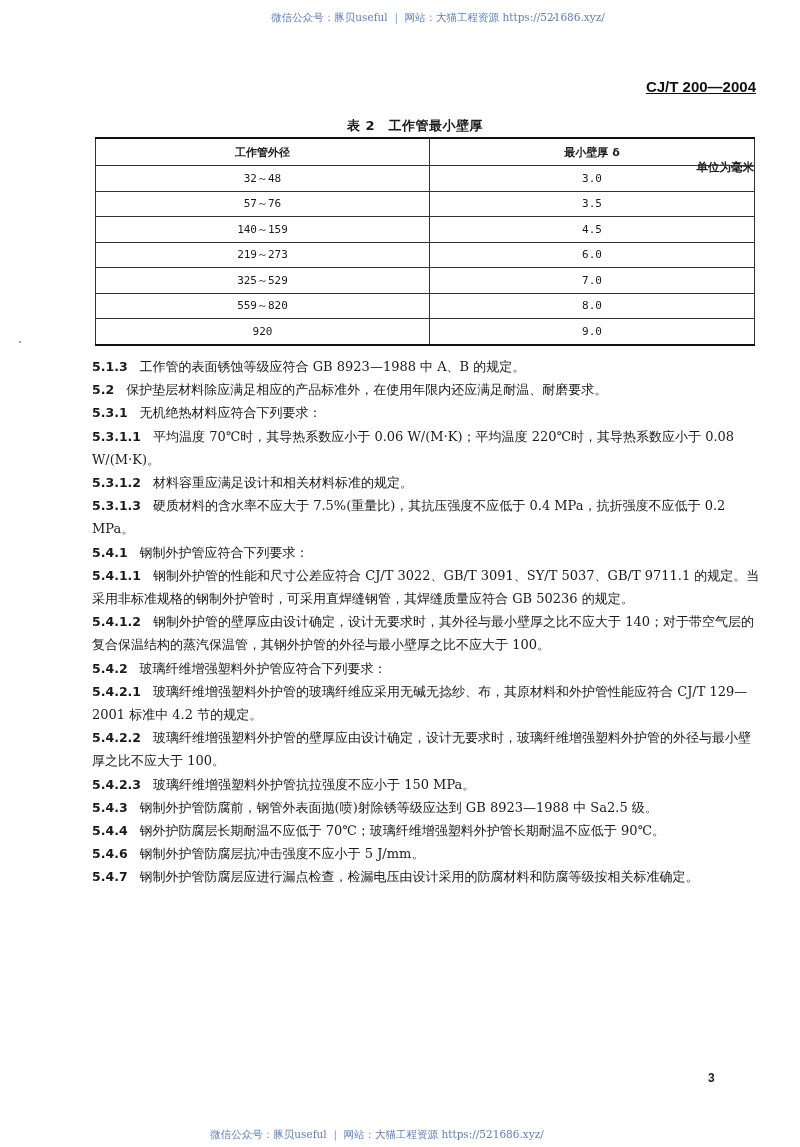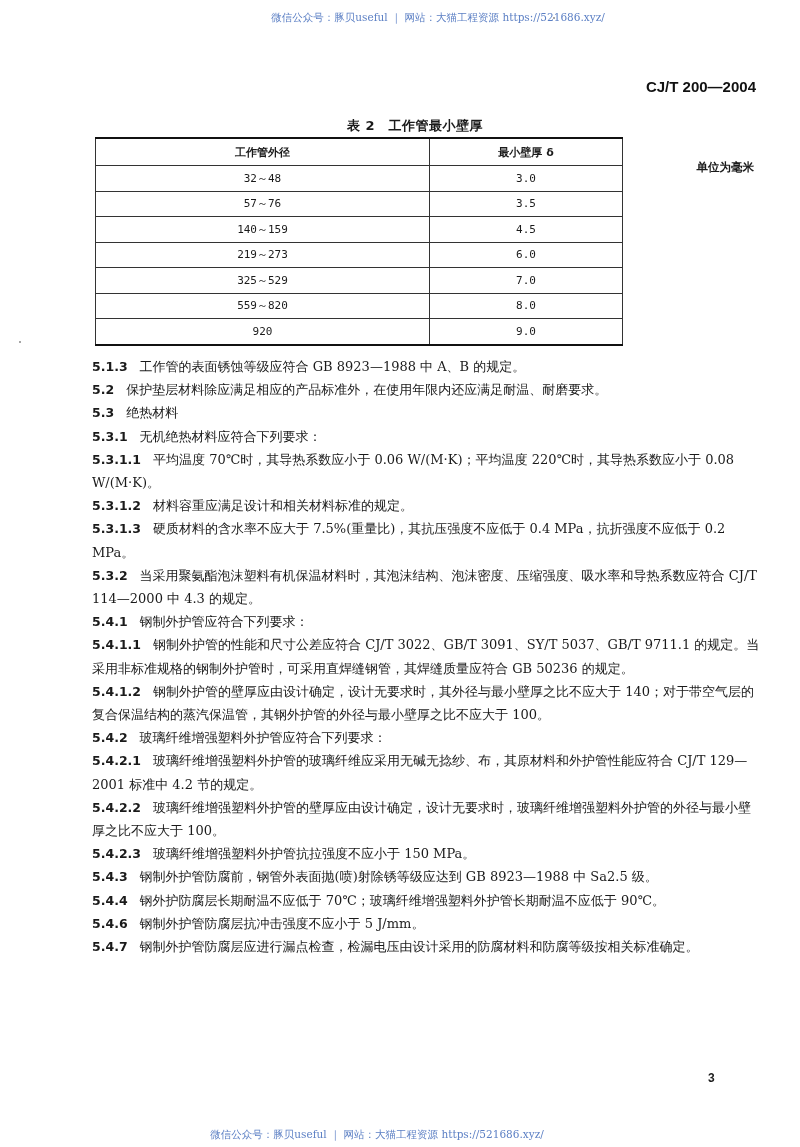--- a/index.html
+++ b/index.html
@@ -12,32 +12,33 @@
       position: absolute; left: 0; width: 800px; text-align: center;
       font-family: "DejaVu Serif", serif; font-size: 10.5px; color: #5b7fc4;
       letter-spacing: 0;
     }
     .wm-top { top: 11px; left: 38px; }
     .wm-bottom { top: 1128px; left: -23px; }
     .std-code {
       position: absolute; right: 44px; top: 78px;
       font-family: "Liberation Sans", sans-serif; font-weight: bold; font-size: 15px;
       color: #111;
+      text-decoration: underline;
     }
     .table-title {
       position: absolute; left: 347px; top: 117px;
       font-family: "DejaVu Sans", sans-serif; font-weight: bold; font-size: 13px;
       letter-spacing: 0.5px;
     }
     .table-unit {
       position: absolute; right: 46px; top: 120px;
       font-family: "DejaVu Sans", sans-serif; font-weight: bold; font-size: 11.5px; margin-top: 40px;
     }
     table.spec {
-      position: absolute; left: 95px; top: 137px; width: 528px;
+      position: absolute; left: 95px; top: 137px; width: 660px;
       border-collapse: collapse;
       border-top: 2px solid #111; border-bottom: 2px solid #111;
       font-size: 11px;
     }
     table.spec th, table.spec td {
       height: 24.5px; padding: 0; text-align: center;
       border-top: 1px solid #333; border-bottom: 1px solid #333;
       font-family: "DejaVu Sans Mono", monospace;
     }
     table.spec th {
@@ -111,26 +112,24 @@
         <td>9.0</td>
       </tr>
   </tbody>
 </table>
 
 <span class="speck" style="left:19px;top:341px;"></span>
 
 <div class="body-text">
   <p class="para"><span class="num">5.1.3</span><span>工作管的表面锈蚀等级应符合 GB 8923—1988 中 A、B 的规定。</span></p>
   <p class="para"><span class="num">5.2</span><span>保护垫层材料除应满足相应的产品标准外，在使用年限内还应满足耐温、耐磨要求。</span></p>
-  <p class="para"><span class="num">5.3</span><span>绝热材料</span></p>
   <p class="para"><span class="num">5.3.1</span><span>无机绝热材料应符合下列要求：</span></p>
   <p class="para"><span class="num">5.3.1.1</span><span>平均温度 70℃时，其导热系数应小于 0.06 W/(M·K)；平均温度 220℃时，其导热系数应小于 0.08 W/(M·K)。</span></p>
   <p class="para"><span class="num">5.3.1.2</span><span>材料容重应满足设计和相关材料标准的规定。</span></p>
   <p class="para"><span class="num">5.3.1.3</span><span>硬质材料的含水率不应大于 7.5%(重量比)，其抗压强度不应低于 0.4 MPa，抗折强度不应低于 0.2 MPa。</span></p>
-  <p class="para"><span class="num">5.3.2</span><span>当采用聚氨酯泡沫塑料有机保温材料时，其泡沫结构、泡沫密度、压缩强度、吸水率和导热系数应符合 CJ/T 114—2000 中 4.3 的规定。</span></p>
   <p class="para"><span class="num">5.4.1</span><span>钢制外护管应符合下列要求：</span></p>
   <p class="para"><span class="num">5.4.1.1</span><span>钢制外护管的性能和尺寸公差应符合 CJ/T 3022、GB/T 3091、SY/T 5037、GB/T 9711.1 的规定。当采用非标准规格的钢制外护管时，可采用直焊缝钢管，其焊缝质量应符合 GB 50236 的规定。</span></p>
   <p class="para"><span class="num">5.4.1.2</span><span>钢制外护管的壁厚应由设计确定，设计无要求时，其外径与最小壁厚之比不应大于 140；对于带空气层的复合保温结构的蒸汽保温管，其钢外护管的外径与最小壁厚之比不应大于 100。</span></p>
   <p class="para"><span class="num">5.4.2</span><span>玻璃纤维增强塑料外护管应符合下列要求：</span></p>
   <p class="para"><span class="num">5.4.2.1</span><span>玻璃纤维增强塑料外护管的玻璃纤维应采用无碱无捻纱、布，其原材料和外护管性能应符合 CJ/T 129—2001 标准中 4.2 节的规定。</span></p>
   <p class="para"><span class="num">5.4.2.2</span><span>玻璃纤维增强塑料外护管的壁厚应由设计确定，设计无要求时，玻璃纤维增强塑料外护管的外径与最小壁厚之比不应大于 100。</span></p>
   <p class="para"><span class="num">5.4.2.3</span><span>玻璃纤维增强塑料外护管抗拉强度不应小于 150 MPa。</span></p>
   <p class="para"><span class="num">5.4.3</span><span>钢制外护管防腐前，钢管外表面抛(喷)射除锈等级应达到 GB 8923—1988 中 Sa2.5 级。</span></p>
   <p class="para"><span class="num">5.4.4</span><span>钢外护防腐层长期耐温不应低于 70℃；玻璃纤维增强塑料外护管长期耐温不应低于 90℃。</span></p>
   <p class="para"><span class="num">5.4.6</span><span>钢制外护管防腐层抗冲击强度不应小于 5 J/mm。</span></p>

